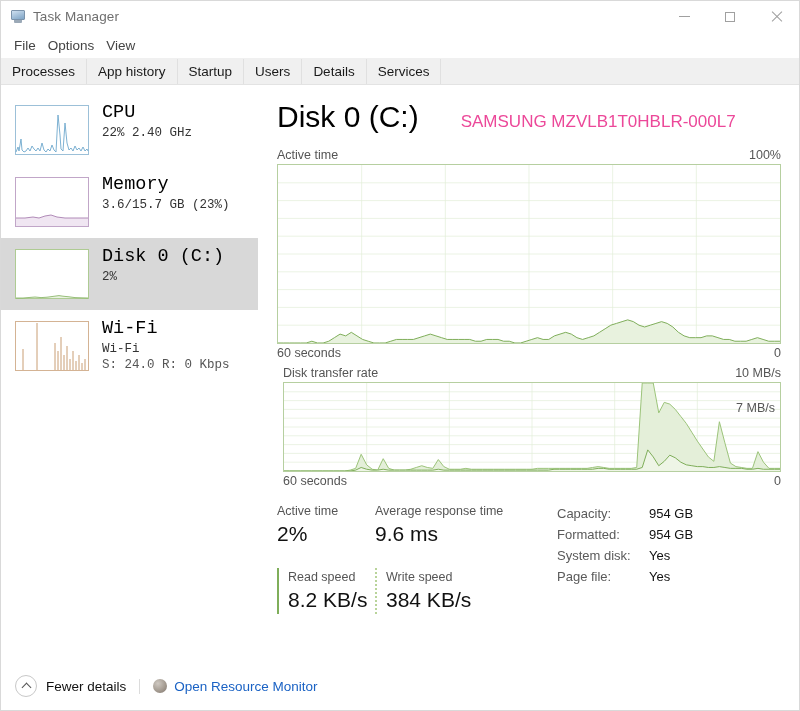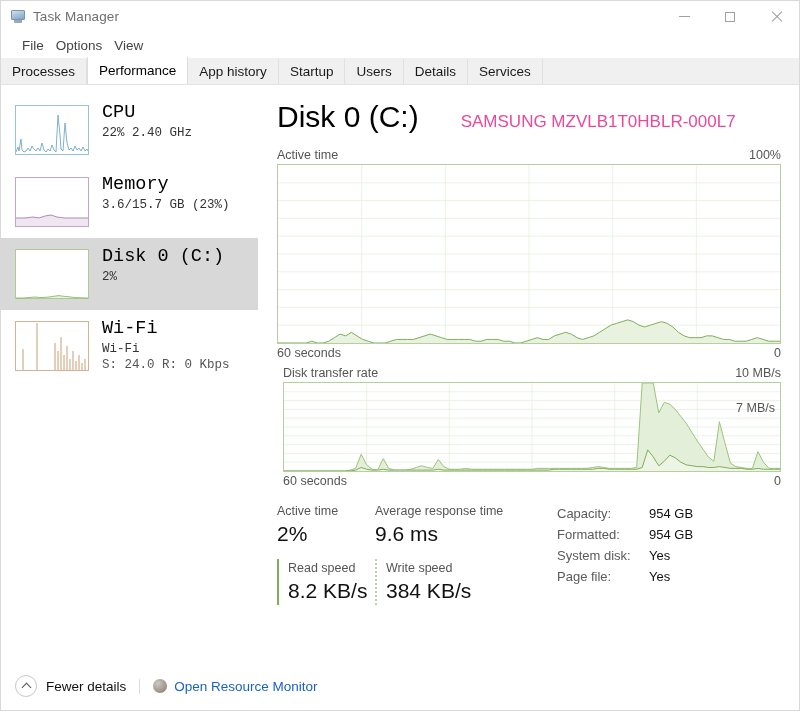--- a/index.html
+++ b/index.html
@@ -70,21 +70,21 @@
     width: 14px; height: 1px; background: #a0a0a0;
   }
   .wb-close::before { transform: rotate(45deg); }
   .wb-close::after  { transform: rotate(-45deg); }
 
   
   .menubar {
     height: 26px;
     display: flex;
     align-items: center;
-    padding-left: 16px;
+    padding-left: 8px;
     gap: 2px;
     flex: 0 0 auto;
   }
   .menuitem {
     font-size: 13.5px;
     color: #444;
     padding: 2px 5px;
   }
 
   
@@ -226,21 +226,21 @@
   .stat-row { display: flex; }
   .stat-cell { }
   .stat-cell.c1 { width: 98px; }
   .stat-cell.c2 { width: 164px; }
   .stat-label {
     font-size: 12.5px; color: #555; line-height: 18px;
   }
   .stat-value {
     font-size: 21px; color: #111; line-height: 28px;
   }
-  .stat-row.second { margin-top: 11px; }
+  .stat-row.second { margin-top: 20px; }
   .stat-cell.bar {
     padding-left: 9px;
     border-left: 2px solid #7fae5a;
   }
   .stat-cell.bar.light { border-left: 2px dotted #b9d49a; }
 
   .stats-right {
     flex: 1;
     padding-left: 18px;
     padding-top: 1px;
@@ -322,21 +322,20 @@
   </div>
 
   <div class="menubar">
     <div class="menuitem">File</div>
     <div class="menuitem">Options</div>
     <div class="menuitem">View</div>
   </div>
 
   <div class="tabstrip">
     <div class="tab">Processes</div>
-    <div class="tab active">Performance</div>
     <div class="tab">App history</div>
     <div class="tab">Startup</div>
     <div class="tab">Users</div>
     <div class="tab">Details</div>
     <div class="tab">Services</div>
     <div class="tabfill"></div>
   </div>
 
   <div class="body">
 

